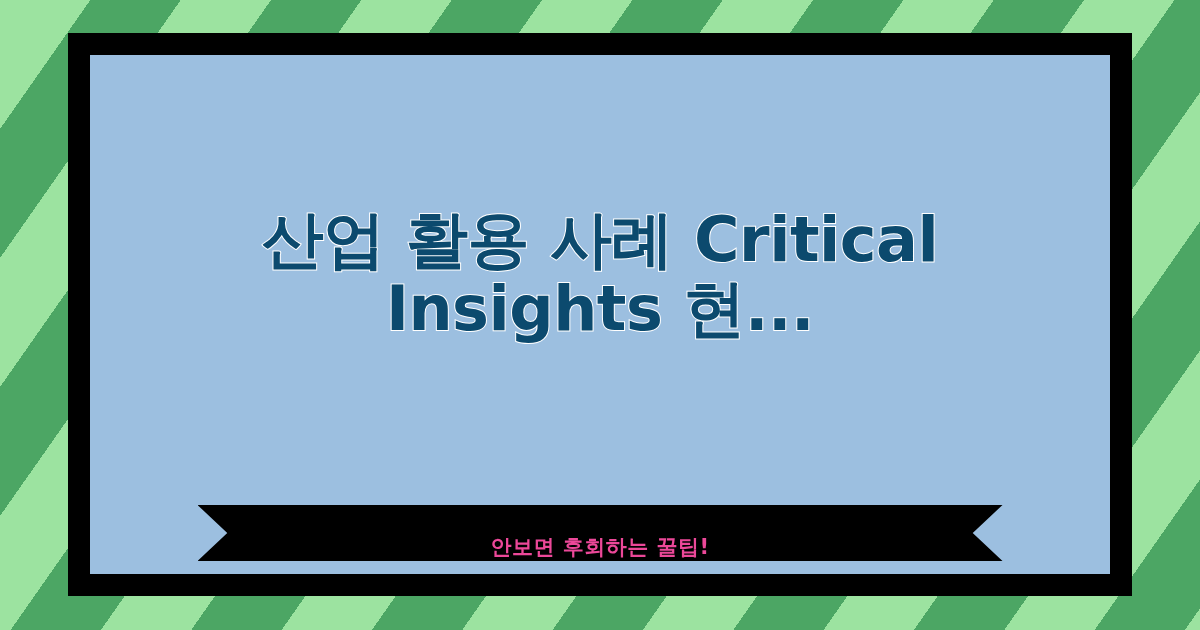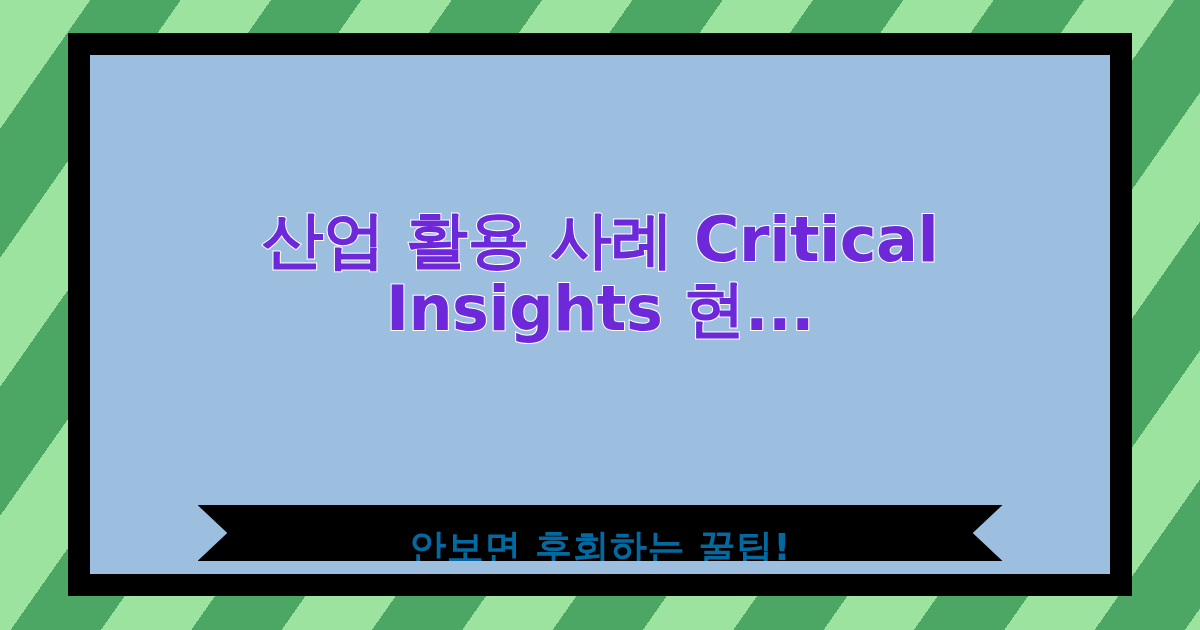--- a/index.html
+++ b/index.html
@@ -72,21 +72,21 @@
   .headline {
     margin: 0;
     padding: 0 40px;
     max-width: 720px;
     text-align: center;
     font-family: "DejaVu Sans", "Liberation Sans", sans-serif;
     font-size: 62px;
     font-weight: 700;
     line-height: 1.12;
     letter-spacing: -0.5px;
-    color: #6d28d9;
+    color: #0c4a6e;
     -webkit-text-stroke: 2px #ffffff;
     paint-order: stroke fill;
     word-break: keep-all;
     overflow-wrap: break-word;
   }
 
   
   .ribbon-wrap {
     position: absolute;
     left: 0;
@@ -121,23 +121,23 @@
       96.3% 50%,
       100% 100%,
       100% 100%,
       0% 100%,
       3.7% 50%
     );
   }
 
   .ribbon-text {
     font-family: "DejaVu Sans", "Liberation Sans", sans-serif;
-    font-size: 37px;
+    font-size: 21px;
     font-weight: 700;
-    color: #0369a1;
+    color: #ec4899;
     letter-spacing: 0.5px;
     line-height: 1;
     white-space: nowrap;
     margin-top: 28px;
   }
 </style>
 </head>
 <body>
 
 <div class="canvas">

